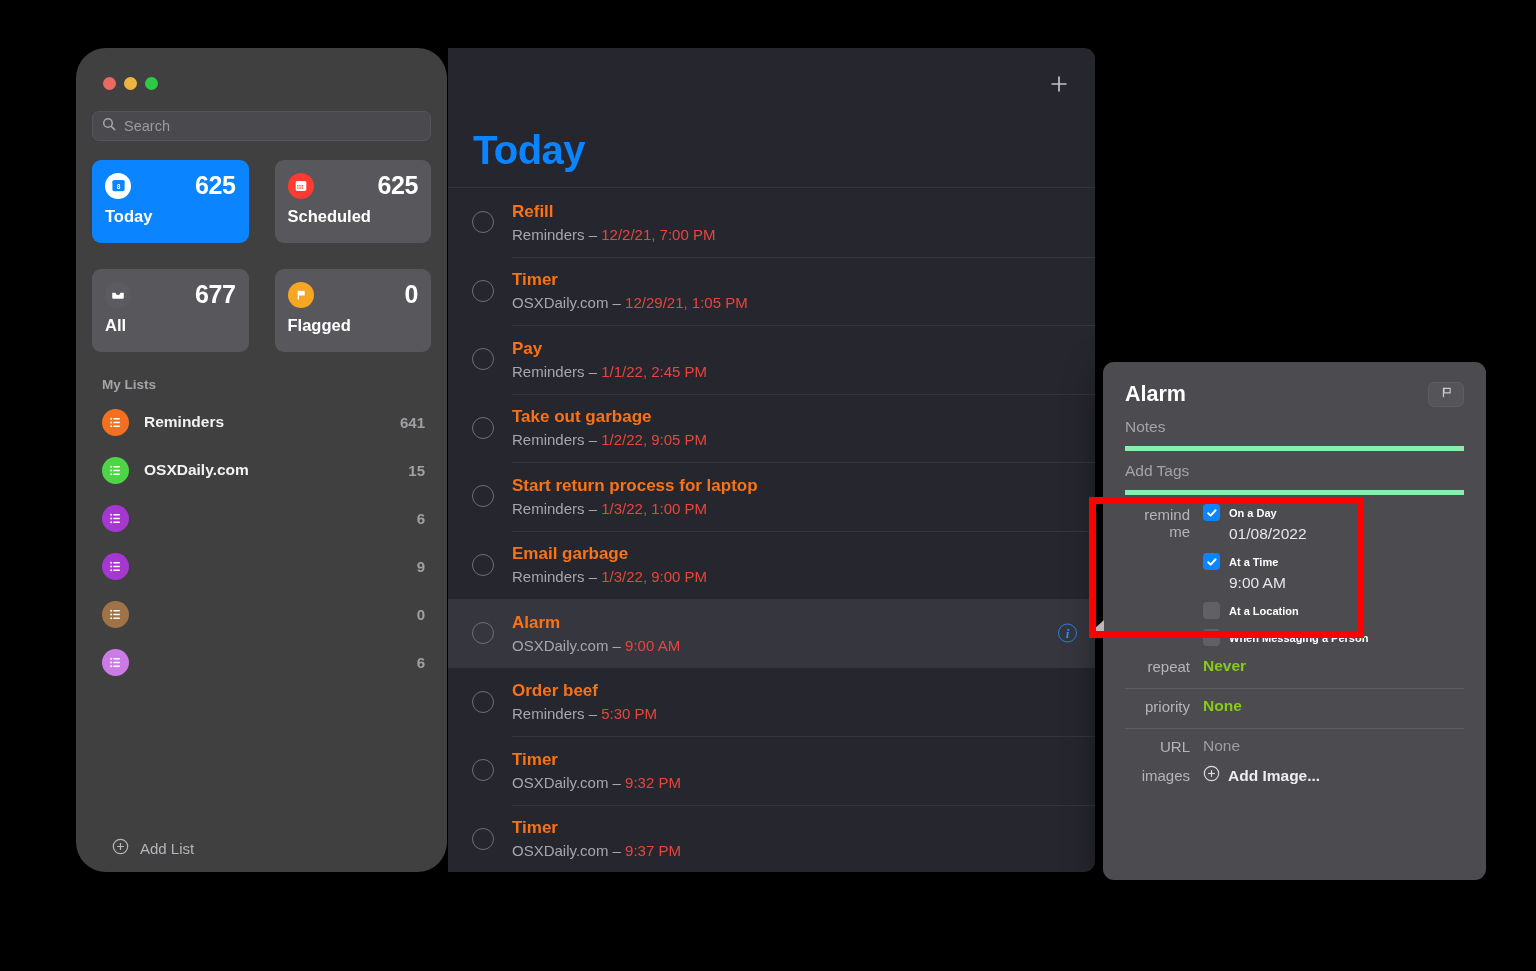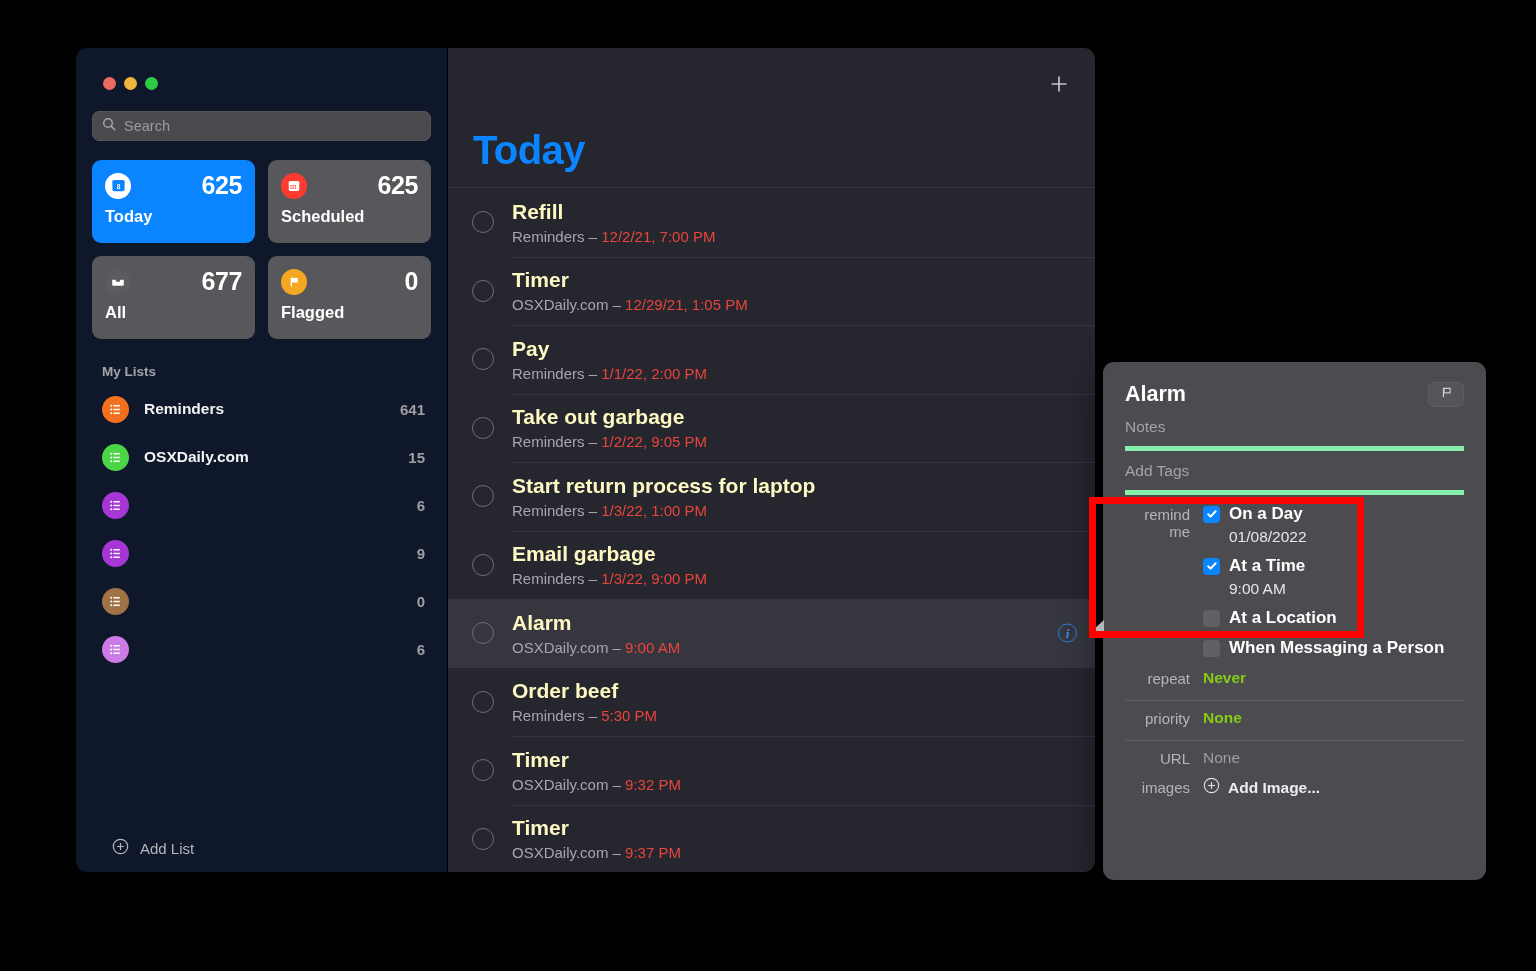--- a/index.html
+++ b/index.html
@@ -19,25 +19,26 @@
     width: 1019px; height: 824px;
     border-radius: 11px;
     overflow: hidden;
     display: flex;
     box-shadow: 0 14px 40px rgba(0,0,0,0.75);
   }
 
   
   .sidebar {
     width: 372px;
-    background: #0f172a;
+    background: #404040;
     position: relative;
     display: flex;
     flex-direction: column;
     border-right: 1px solid #000;
+    border-radius: 30px;
   }
 
   .traffic {
     display: flex; gap: 8px;
     padding: 29px 0 0 27px;
   }
   .light { width: 13px; height: 13px; border-radius: 50%; }
   .light.red { background: #ea6a62; }
   .light.yellow { background: #edb53d; }
   .light.green { background: #2eca45; }
@@ -57,21 +58,21 @@
     color: #ddd; font-size: 14.5px;
     font-family: "Liberation Sans", sans-serif;
     width: 100%;
   }
   .search-input::placeholder { color: #9b9b9f; }
 
   
   .cards {
     display: grid;
     grid-template-columns: 1fr 1fr;
-    gap: 13px;
+    gap: 26px;
     margin: 19px 16px 0 16px;
   }
   .card {
     background: #58585c;
     border-radius: 9px;
     height: 83px;
     padding: 11px 13px 10px 13px;
     position: relative;
   }
   .card.active { background: #0a84ff; }
@@ -160,21 +161,21 @@
   }
   .row.selected { background: #36363f; }
   .row.selected::before, .row.selected + .row::before { background: transparent; }
   .circle {
     width: 22px; height: 22px; border-radius: 50%;
     border: 1.6px solid #6d6d78;
     flex: 0 0 auto;
     margin-right: 18px;
   }
   .row-text { display: flex; flex-direction: column; gap: 4px; }
-  .row-title { color: #fef9c3; font-size: 21px; font-weight: 600; }
+  .row-title { color: #f97316; font-size: 17px; font-weight: 600; }
   .row-sub { font-size: 15px; color: #a6a6ad; }
   .row-sub .date { color: #e8453c; }
   .info-icon {
     position: absolute; right: 18px; top: 50%; transform: translateY(-50%);
     width: 19px; height: 19px; border-radius: 50%;
     border: 1.6px solid #2a7fe0;
     color: #3b8ded;
     font-size: 13px; font-style: italic; font-weight: bold;
     display: flex; align-items: center; justify-content: center;
     font-family: "Liberation Serif", serif;
@@ -227,21 +228,21 @@
 
   .cb-line { display: flex; align-items: center; gap: 9px; }
   .cb {
     width: 17px; height: 17px; border-radius: 4px;
     flex: 0 0 auto;
     display: flex; align-items: center; justify-content: center;
   }
   .cb.on { background: #0a84ff; }
   .cb.off { background: #606065; }
   .cb svg { display: block; }
-  .cb-label { color: #ffffff; font-size: 17px; font-weight: 600; }
+  .cb-label { color: #ffffff; font-size: 11px; font-weight: 600; }
   .sub-value { color: #e6e6ea; font-size: 15.5px; margin: 4px 0 0 26px; }
 
   .add-image {
     display: flex; align-items: center; gap: 8px;
     color: #ededf1; font-size: 15.5px; font-weight: 600;
   }
 
   
   .redbox {
     position: absolute;
@@ -486,21 +487,21 @@
           </div>
         </div>
 
         <div class="row">
           <div class="circle"></div>
           <div class="row-text">
             <div class="row-title">Pay</div>
             <div class="row-sub">
               <span>Reminders</span>
               <span>–</span>
-              <span class="date">1/1/22, 2:00 PM</span>
+              <span class="date">1/1/22, 2:45 PM</span>
             </div>
           </div>
         </div>
 
         <div class="row">
           <div class="circle"></div>
           <div class="row-text">
             <div class="row-title">Take out garbage</div>
             <div class="row-sub">
               <span>Reminders</span>

